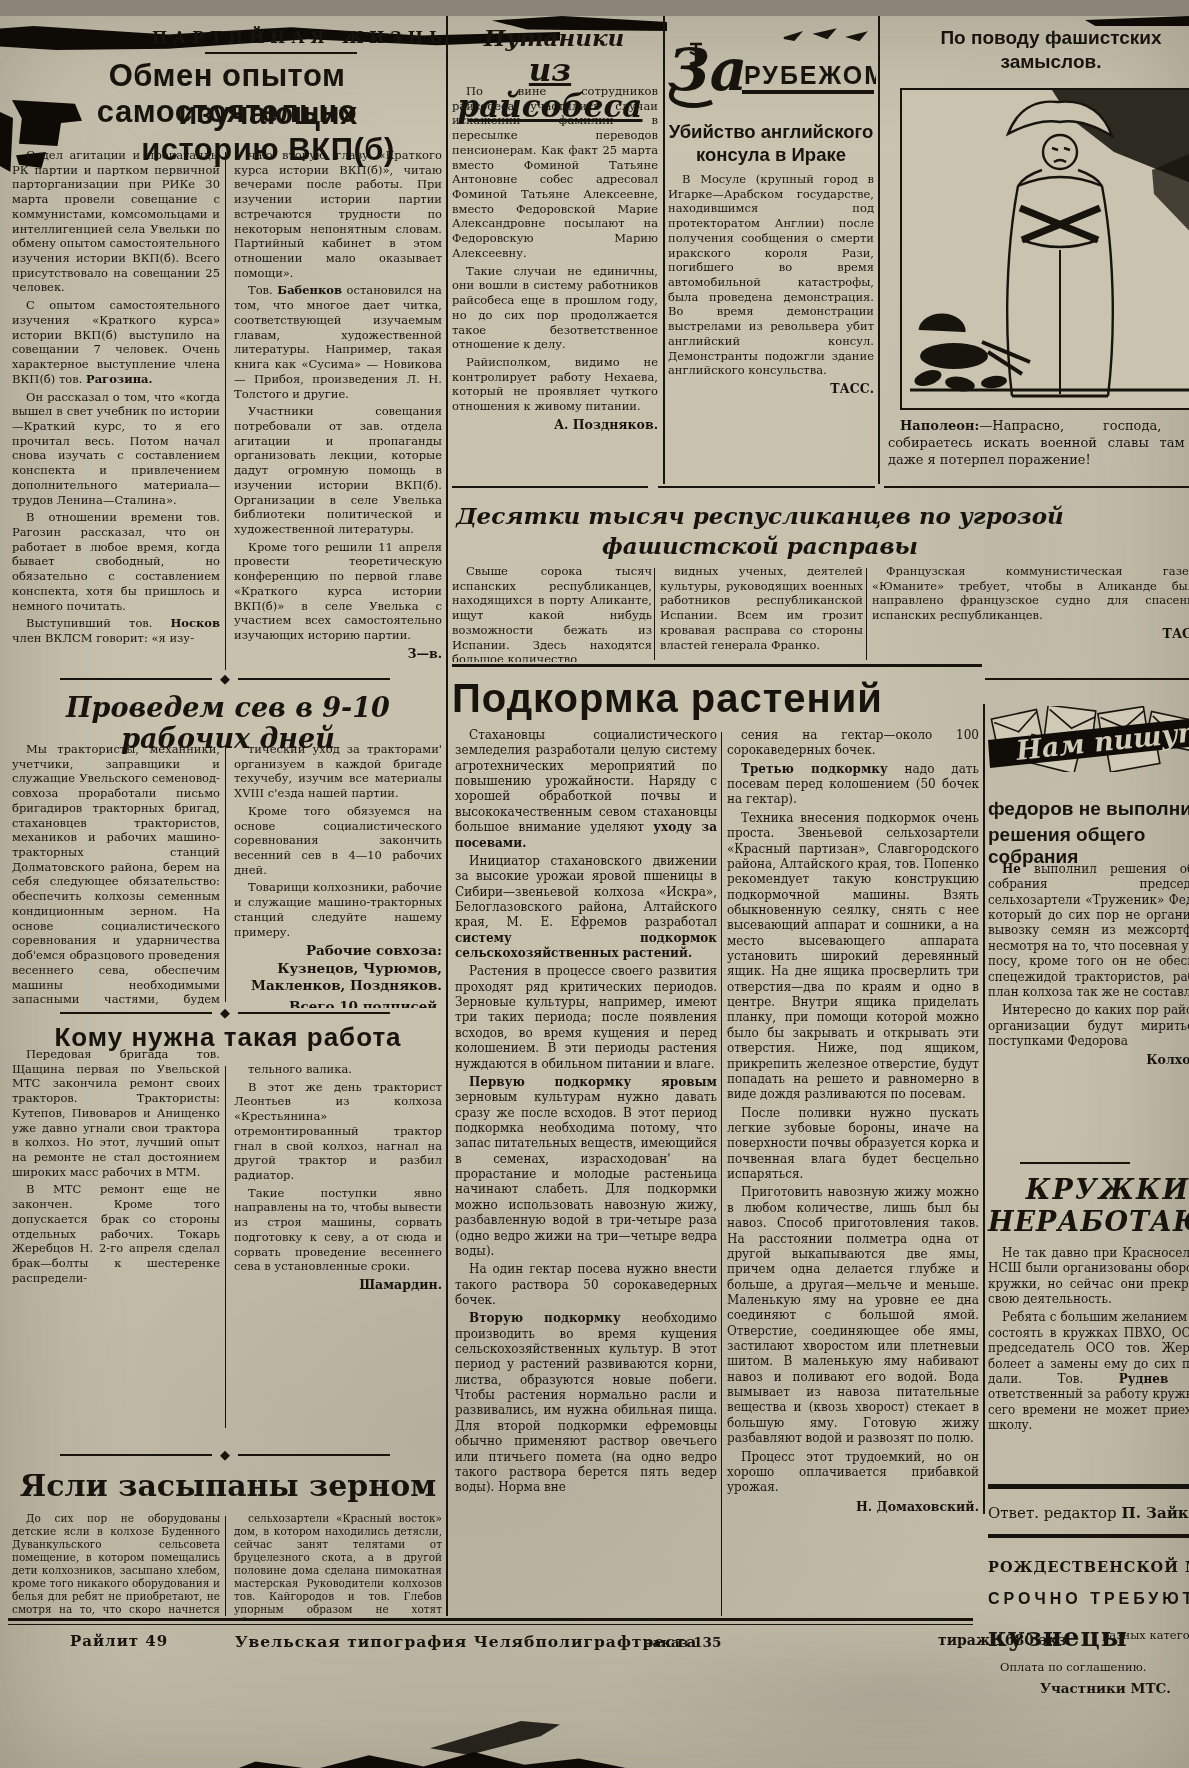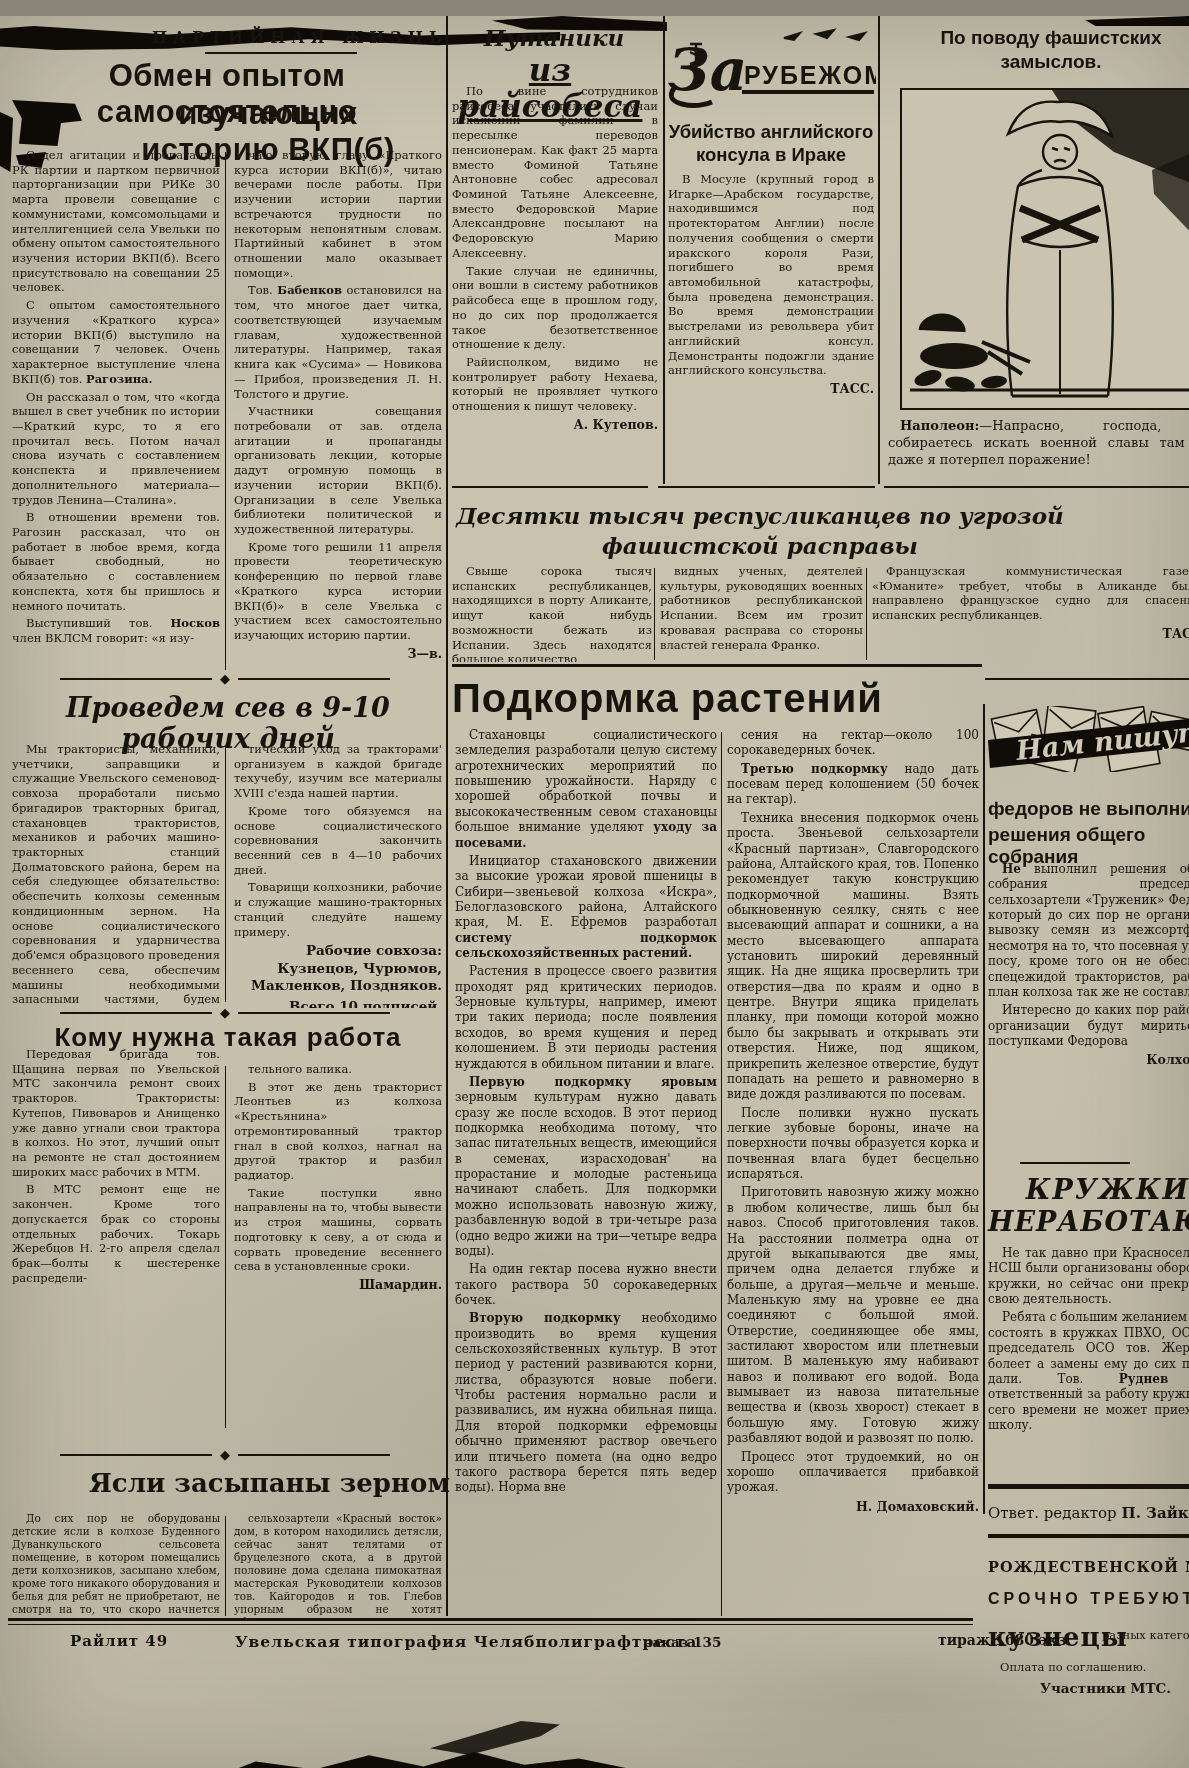--- a/index.html
+++ b/index.html
@@ -54,21 +54,21 @@
   .sev-c2{left:234px;top:726px;width:208px;height:266px;}
   .sev-vr{left:225px;top:730px;height:256px;width:1px;}
   .div2{left:60px;top:996px;width:330px;}
   
   .komu-h{left:6px;top:1006px;width:444px;font-size:26px;letter-spacing:1px;}
   .komu-c1{left:12px;top:1031px;width:208px;height:372px;}
   .komu-c2{left:234px;top:1046px;width:208px;height:372px;}
   .komu-vr{left:225px;top:1050px;height:362px;width:1px;}
   .div3{left:60px;top:1438px;width:330px;}
   
-  .yasli-h{left:6px;top:1452px;width:444px;font-size:26px;font-weight:600;text-align:right;}
+  .yasli-h{left:6px;top:1452px;width:444px;font-size:30px;font-weight:600;}
   .yasli-c1{left:12px;top:1496px;width:208px;height:108px;font-size:10.5px;line-height:1.24;}
   .yasli-c2{left:234px;top:1496px;width:208px;height:108px;font-size:10.5px;line-height:1.24;}
   .yasli-vr{left:225px;top:1500px;height:100px;width:1px;}
   
   .vr-left-mid{left:446px;top:0;height:1600px;}
   .vr-mid-zar{left:663px;top:0;height:468px;}
   .vr-zar-cart{left:878px;top:0;height:468px;}
   
   .put-h1{left:448px;top:8px;width:212px;font-size:23px;}
   .put-h2{left:444px;top:36px;width:212px;font-size:31px;text-decoration:underline;}
@@ -218,22 +218,22 @@
   <div class="abs body-text yasli-c2">
       <p><span>сельхозартели «Красный восток» дом, в котором находились детясли, сейчас занят телятами от бруцелезного скота, а в другой половине дома сделана пимокатная мастерская Руководители колхозов тов. Кайгородов и тов. Глебов упорным образом не хотят оборудовать детские ясли к весенней посевней кампании.</span></p>
     </div>
   <div class="rule-v yasli-vr"></div>
 
   <div class="abs h-ital center put-h1"><span>Путаники</span></div>
   <div class="abs h-ital center put-h2"><span>из райсобеса</span></div>
   <div class="abs body-text put-body">
       <p><span>По вине сотрудников райсобеса участились случаи искажений фамилий в пересылке переводов пенсионерам. Как факт 25 марта вместо Фоминой Татьяне Антоновне собес адресовал Фоминой Татьяне Алексеевне, вместо Федоровской Марие Александровне посылают на Федоровскую Марию Алексеевну.</span></p>
       <p><span>Такие случаи не единичны, они вошли в систему работников райсобеса еще в прошлом году, но до сих пор продолжается такое безответственное отношение к делу.</span></p>
-      <p><span>Райисполком, видимо не контролирует работу Нехаева, который не проявляет чуткого отношения к пишут человеку.</span></p>
-      <p class="sig"><span>А. Кутепов.</span></p>
+      <p><span>Райисполком, видимо не контролирует работу Нехаева, который не проявляет чуткого отношения к живому питании.</span></p>
+      <p class="sig"><span>А. Поздняков.</span></p>
     </div>
 
   <div class="abs zar-logo">
     <svg width="210" height="92" viewBox="0 0 210 92">
       <g stroke="#17140e" stroke-width="2" fill="none">
         <path d="M118 14 l16 -5 l-6 7 z" fill="#17140e"></path>
         <path d="M150 10 l18 -4 l-7 8 z" fill="#17140e"></path>
         <path d="M183 13 l16 -4 l-6 7 z" fill="#17140e"></path>
       </g>
       <text x="2" y="66" font-family="DejaVu Serif, serif" font-style="italic" font-weight="bold" font-size="58" fill="#17140e">За</text>

